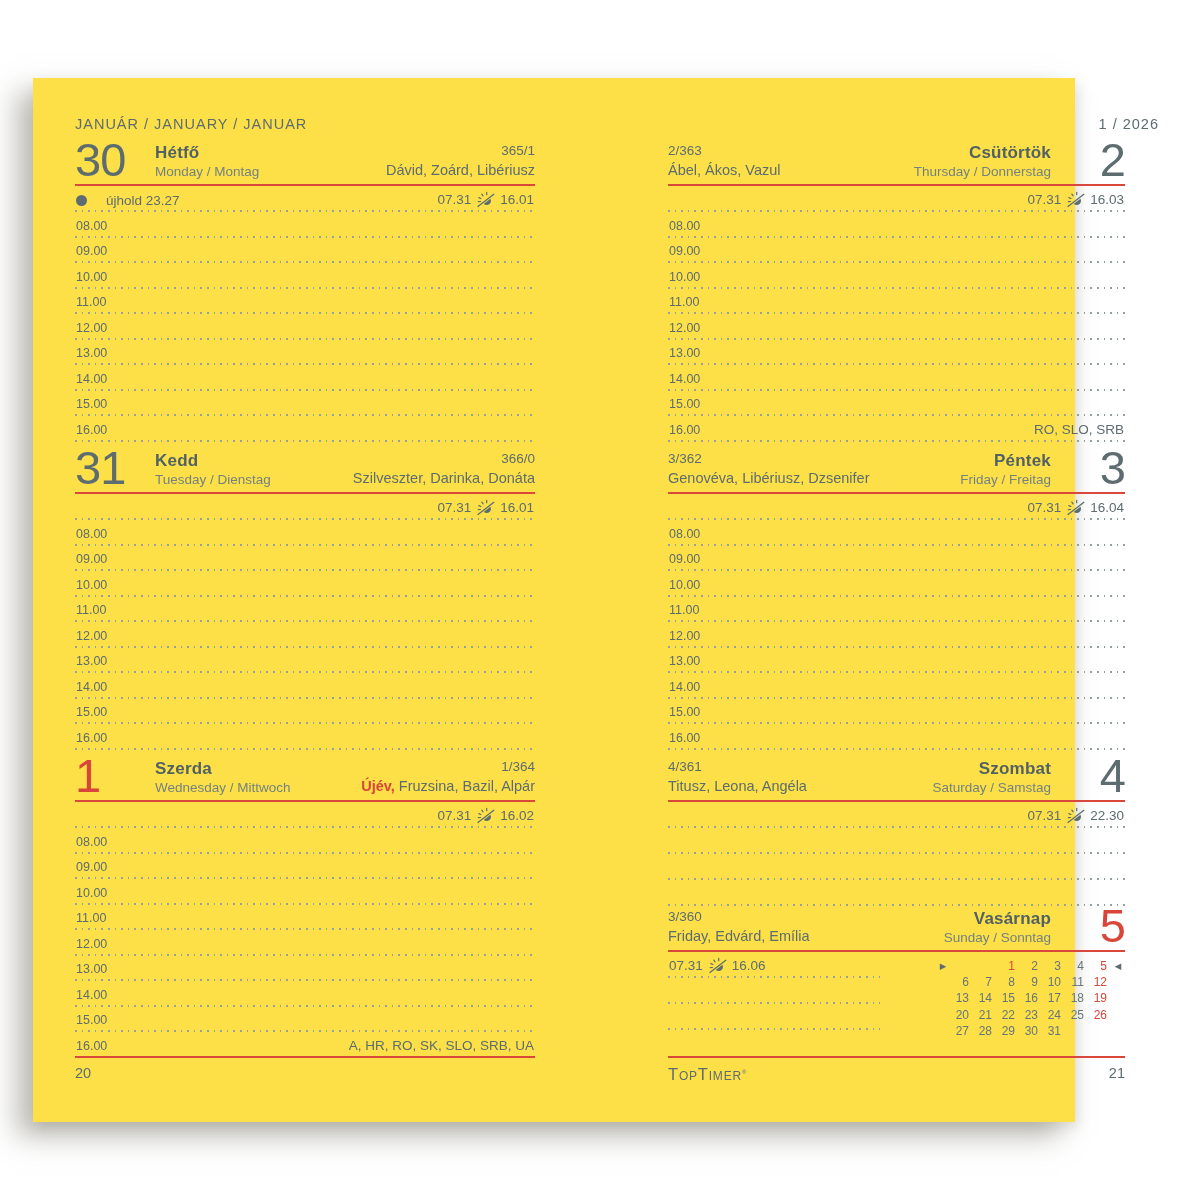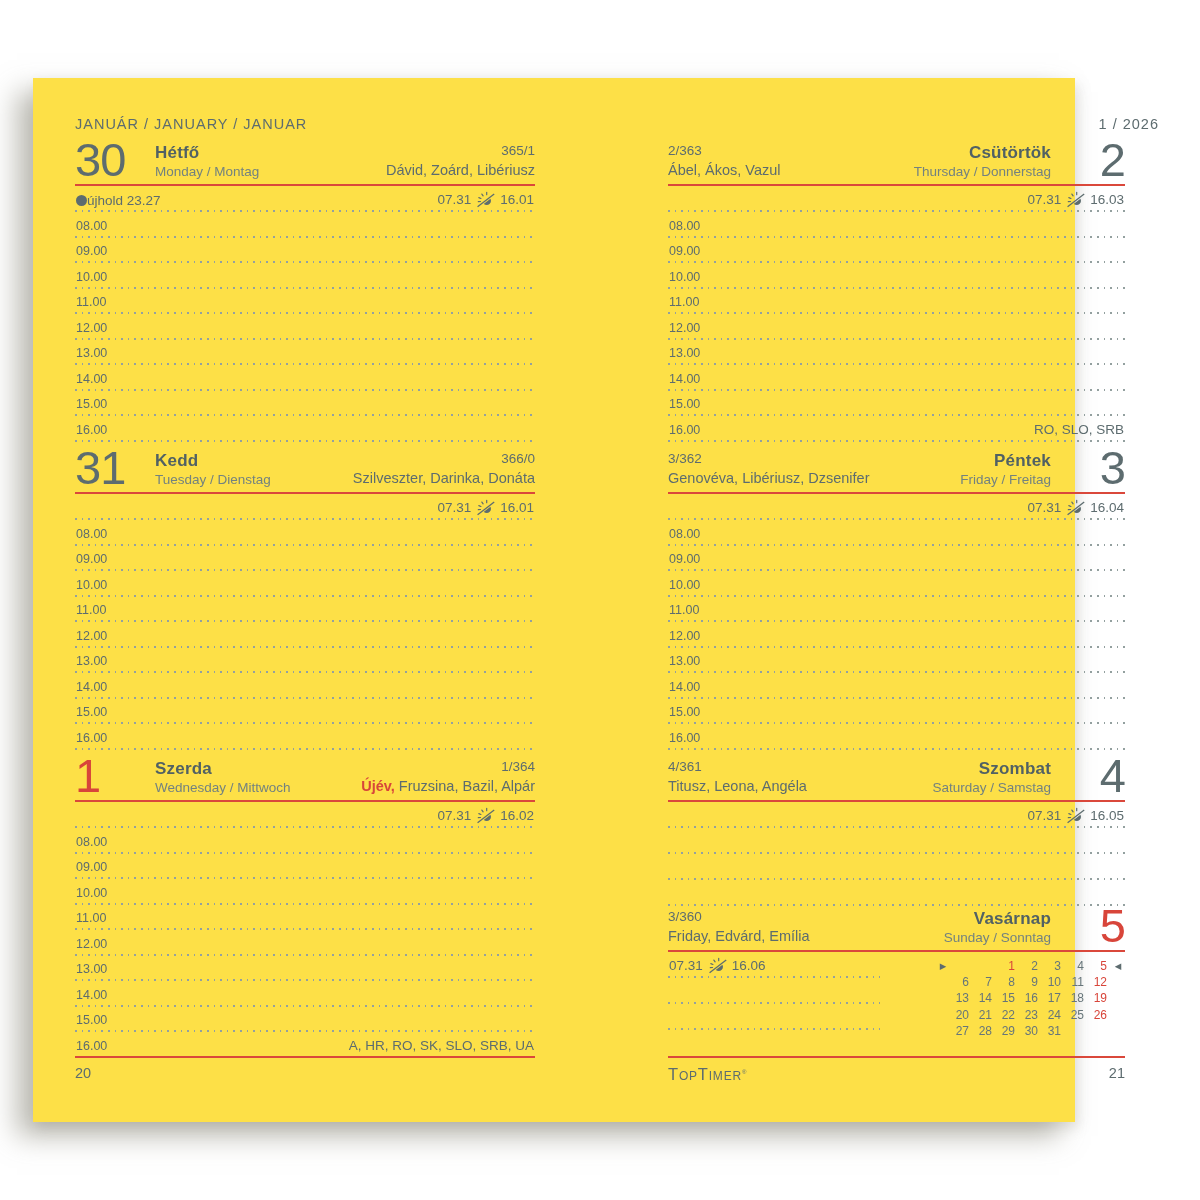--- a/index.html
+++ b/index.html
@@ -37,21 +37,21 @@
   .sunrow { height:26px; position:relative; display:flex; align-items:flex-end;
             justify-content:space-between; padding:0 1px 4px 1px; }
   .sunrow::after, .hrow::after { content:""; position:absolute; left:0; bottom:0; height:2px;
      width:100%;
      background-image:repeating-linear-gradient(90deg,#93A09F 0 1.6px,transparent 1.6px 6.6px); }
   .hrow.nodot::after { display:none; }
   .suntime { display:flex; align-items:center; gap:5px; font-size:13.5px; color:#5D6C6F;
              margin-left:auto;justify-content:center; }
   .suntime.left { margin-left:0; margin-right:auto; }
   .sun-icon { display:inline-flex; width:19px; height:17px; align-items:center; }
-  .moonline { display:flex; align-items:center; gap:0; font-size:13.5px; color:#5D6C6F; }
+  .moonline { display:flex; align-items:center; gap:19px; font-size:13.5px; color:#5D6C6F; }
   .moon-dot { width:11px; height:11px; border-radius:50%; background:#5D6C6F; display:inline-block; }
 
   .hrow { height:25.5px; position:relative; display:flex; align-items:flex-end;
           justify-content:space-between; padding:0 1px 5px 1px; }
   .blankrow { height:26px; position:relative; }
   .blankrow::after { content:""; position:absolute; left:0; bottom:0; height:2px; width:100%;
      background-image:repeating-linear-gradient(90deg,#93A09F 0 1.6px,transparent 1.6px 6.6px); }
   .hlabel { font-size:12.5px; color:#5D6C6F; }
   .hnote  { font-size:13.5px; color:#5D6C6F; }
   .partialwrap { width:212px; }
@@ -439,21 +439,21 @@
                   <path d="M6.2 9.2 3.6 8.1"></path>
                   <path d="M5.7 13 2.9 13.2"></path>
                 </g>
                 <line x1="2" y1="19.8" x2="23" y2="3.6" stroke="#5D6C6F" stroke-width="1.6"></line>
                 <clipPath id="sunclip5">
                   <polygon points="3.5,21 24,5 24,21"></polygon>
                 </clipPath>
                 <circle cx="13.5" cy="12" r="5.4" fill="#5D6C6F" clip-path="url(#sunclip5)"></circle>
               </svg>
             </span>
-          <span>16.05</span>
+          <span>22.30</span>
         </span>
       </div>
       <div>
           <div class="blankrow"></div>
           <div class="blankrow"></div>
           <div class="blankrow"></div>
         </div>
     </section>
 
     <section class="day" style="top:834px">

